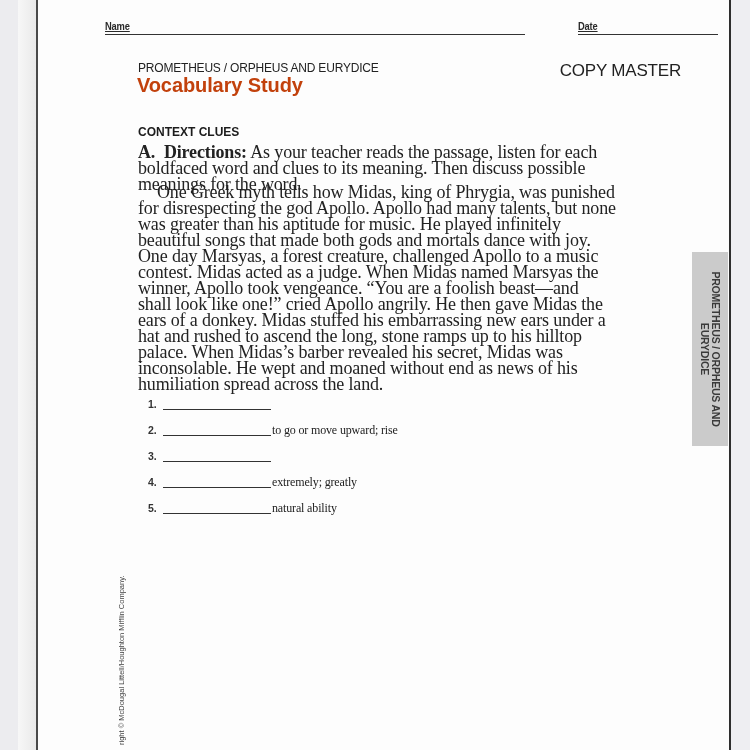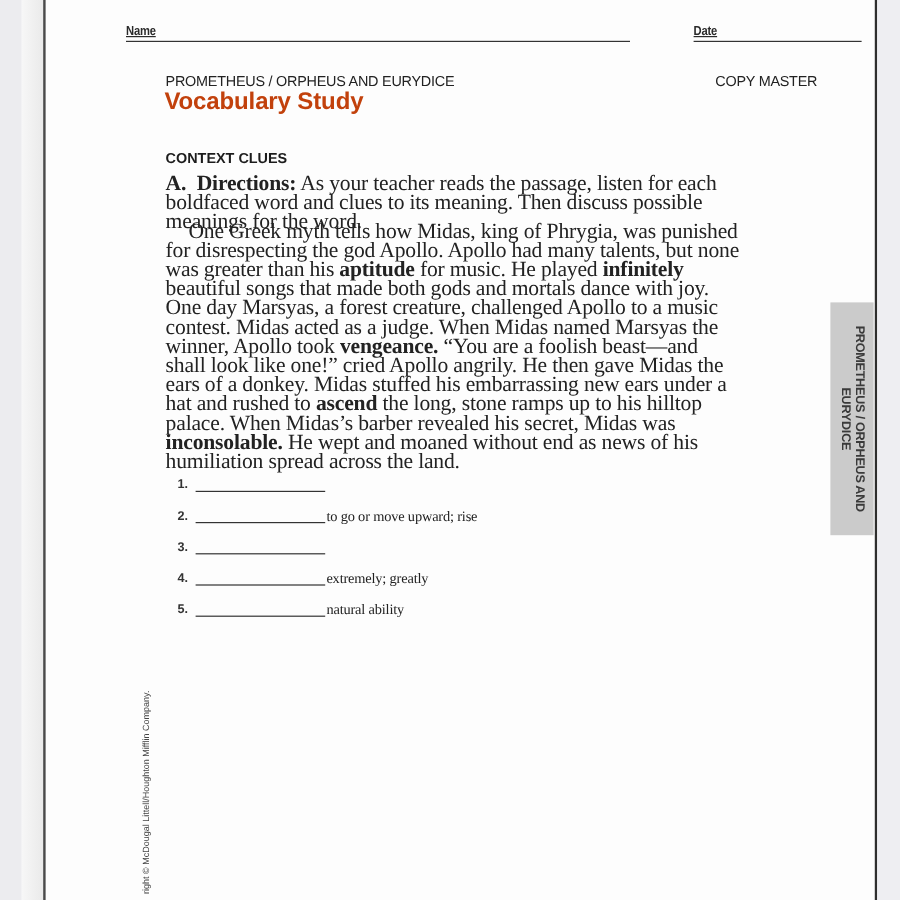--- a/index.html
+++ b/index.html
@@ -86,21 +86,21 @@
     .series-title {
       position: absolute;
       left: 138px; top: 61px;
       font-size: 12px;
       color: #222;
       letter-spacing: -0.2px;
     }
     .copy-master {
       position: absolute;
       right: 69px; top: 61px;
-      font-size: 12px;
+      font-size: 17px;
       color: #222;
       letter-spacing: -0.2px;
     }
     .page-title {
       position: absolute;
       left: 137px; top: 74px;
       font-size: 20px;
       font-weight: bold;
       color: #c2410c;
       letter-spacing: -0.1px;
@@ -118,21 +118,21 @@
       position: absolute;
       left: 138px;
       width: 470px;
       font-size: 18px;
       line-height: 16px;
       color: #222;
       letter-spacing: -0.15px;
     }
     .para-a-dir { top: 144px; }
     .passage { top: 184px; text-indent: 19px; width: 478px; }
-    .para b { font-weight: bold; }
+    .para b { font-weight: normal; }
     .lbl { font-weight: bold; }
 
     .part-b {
       position: absolute;
       left: 138px; top: 371px;
       font-size: 12.2px;
       color: #222;
       letter-spacing: -0.15px;
     }
 

